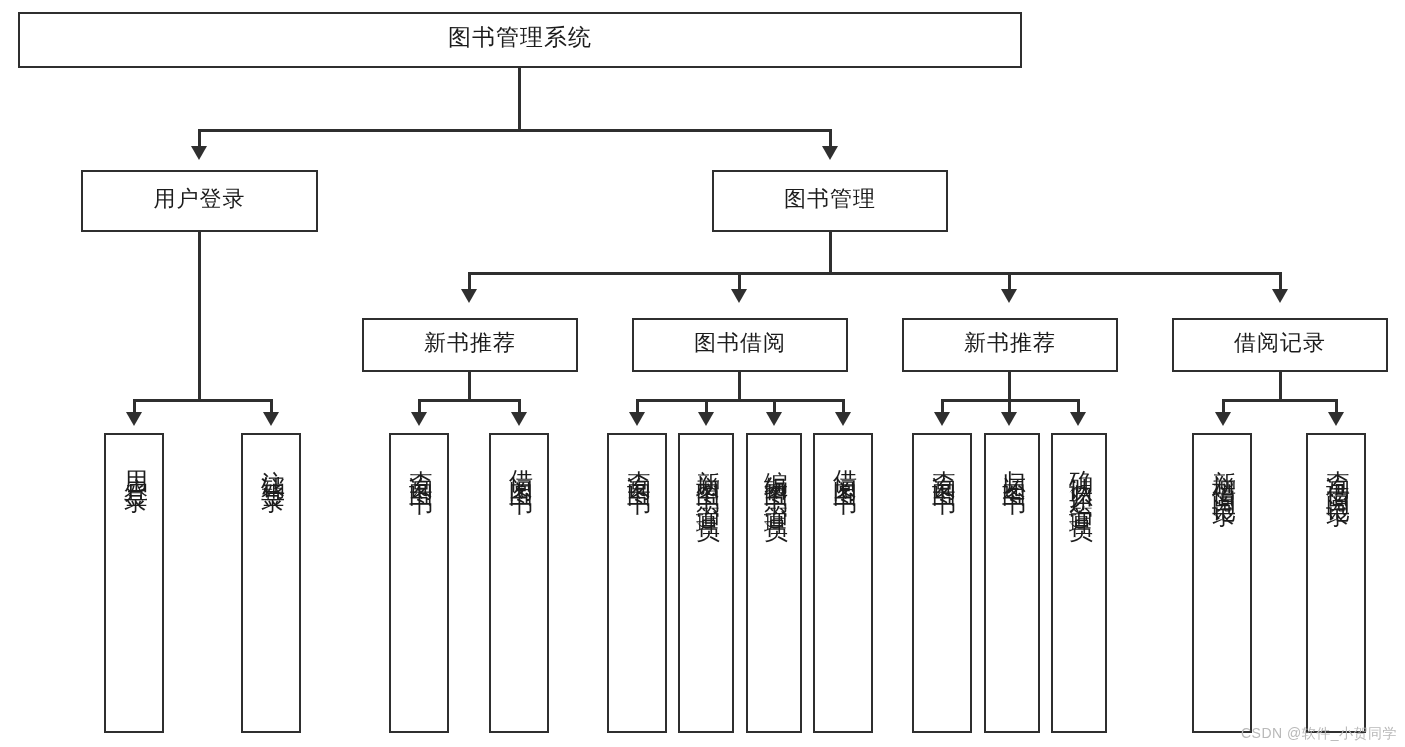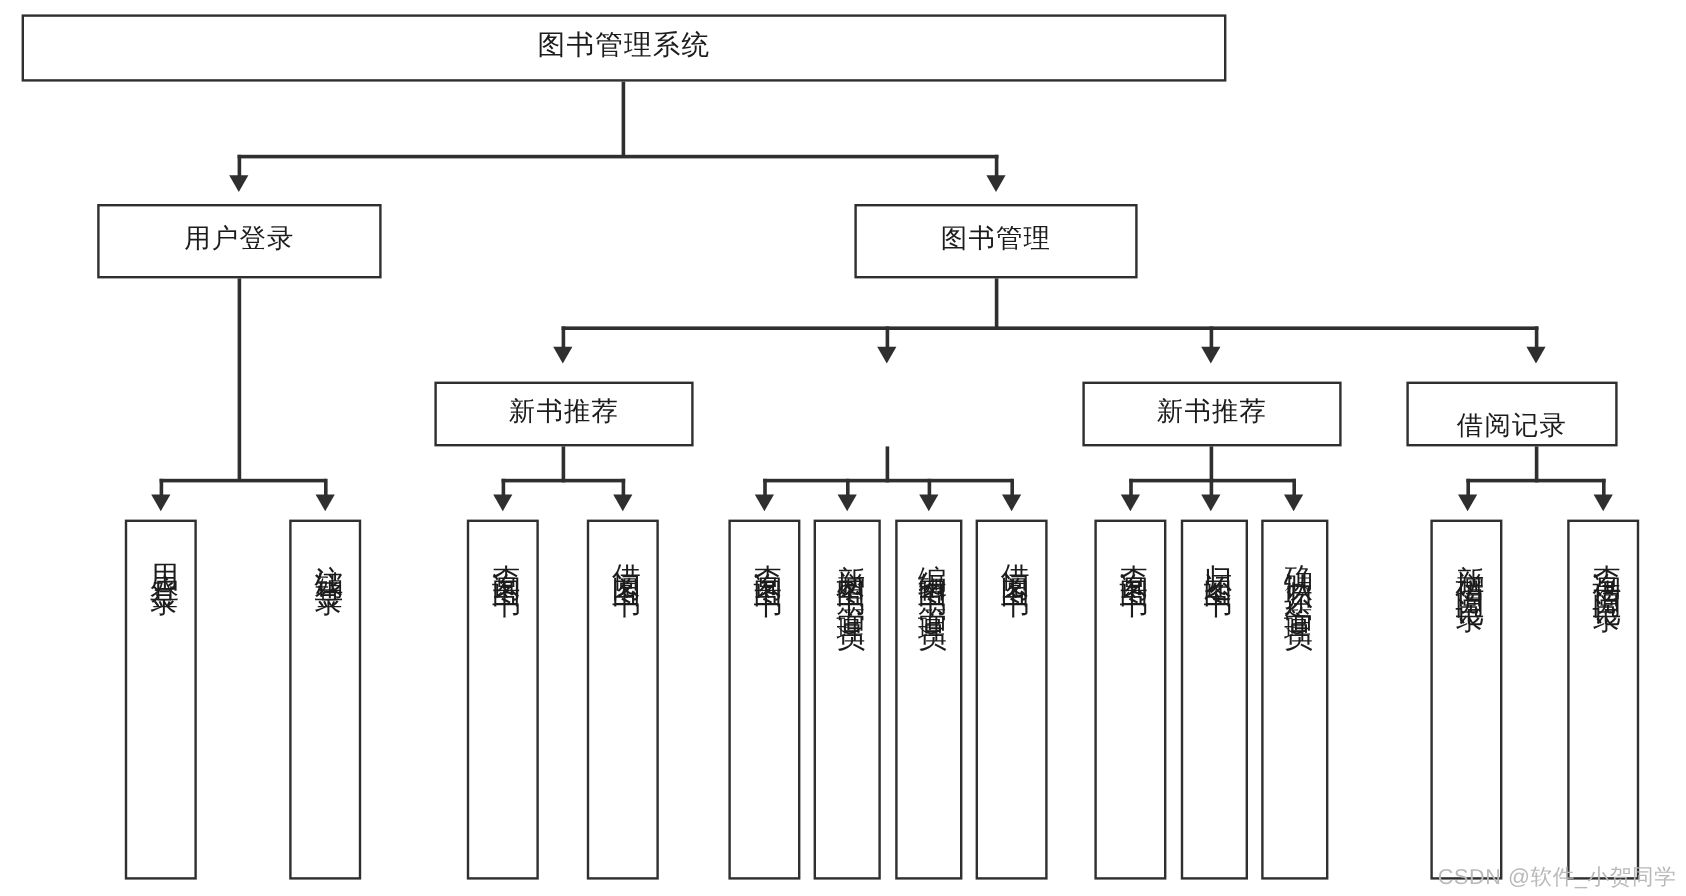--- a/index.html
+++ b/index.html
@@ -60,21 +60,21 @@
     width:0;height:0;
     border-left:8px solid transparent;
     border-right:8px solid transparent;
     border-top:14px solid #2f2f2f;
   }
 
   
   .watermark{
     position:absolute;
     right:8px;bottom:4px;
-    font-size:18px;
+    font-size:14px;
     color:#b9b9b9;
     letter-spacing:0.5px;
     white-space:nowrap;
     pointer-events:none;
   }
 </style>
 </head>
 <body>
 
 <div id="diagram">
@@ -112,24 +112,27 @@
   <div class="vline" style="left:738px;top:272px;height:20px;"></div>
   <div class="arrow" style="left:731px;top:289px;"></div>
   <div class="vline" style="left:1008px;top:272px;height:20px;"></div>
   <div class="arrow" style="left:1001px;top:289px;"></div>
   <div class="vline" style="left:1279px;top:272px;height:20px;"></div>
   <div class="arrow" style="left:1272px;top:289px;"></div>
 
   <div class="node horiz" style="left:362px;top:318px;width:216px;height:54px;">
     <span class="lbl">新书推荐</span>
   </div>
+  <div class="node horiz" style="left:632px;top:318px;width:216px;height:54px;">
+    <span class="lbl">图书借阅</span>
+  </div>
   <div class="node horiz" style="left:902px;top:318px;width:216px;height:54px;">
     <span class="lbl">新书推荐</span>
   </div>
-  <div class="node horiz" style="left:1172px;top:318px;width:176px;height:54px;align-items:flex-end;">
+  <div class="node horiz" style="left:1172px;top:318px;width:216px;height:54px;">
     <span class="lbl">借阅记录</span>
   </div>
 
   <div class="vline" style="left:468px;top:372px;height:30px;"></div>
   <div class="hline" style="left:418px;top:399px;width:103px;"></div>
   <div class="vline" style="left:418px;top:399px;height:15px;"></div>
   <div class="arrow" style="left:411px;top:412px;"></div>
   <div class="vline" style="left:518px;top:399px;height:15px;"></div>
   <div class="arrow" style="left:511px;top:412px;"></div>
 

